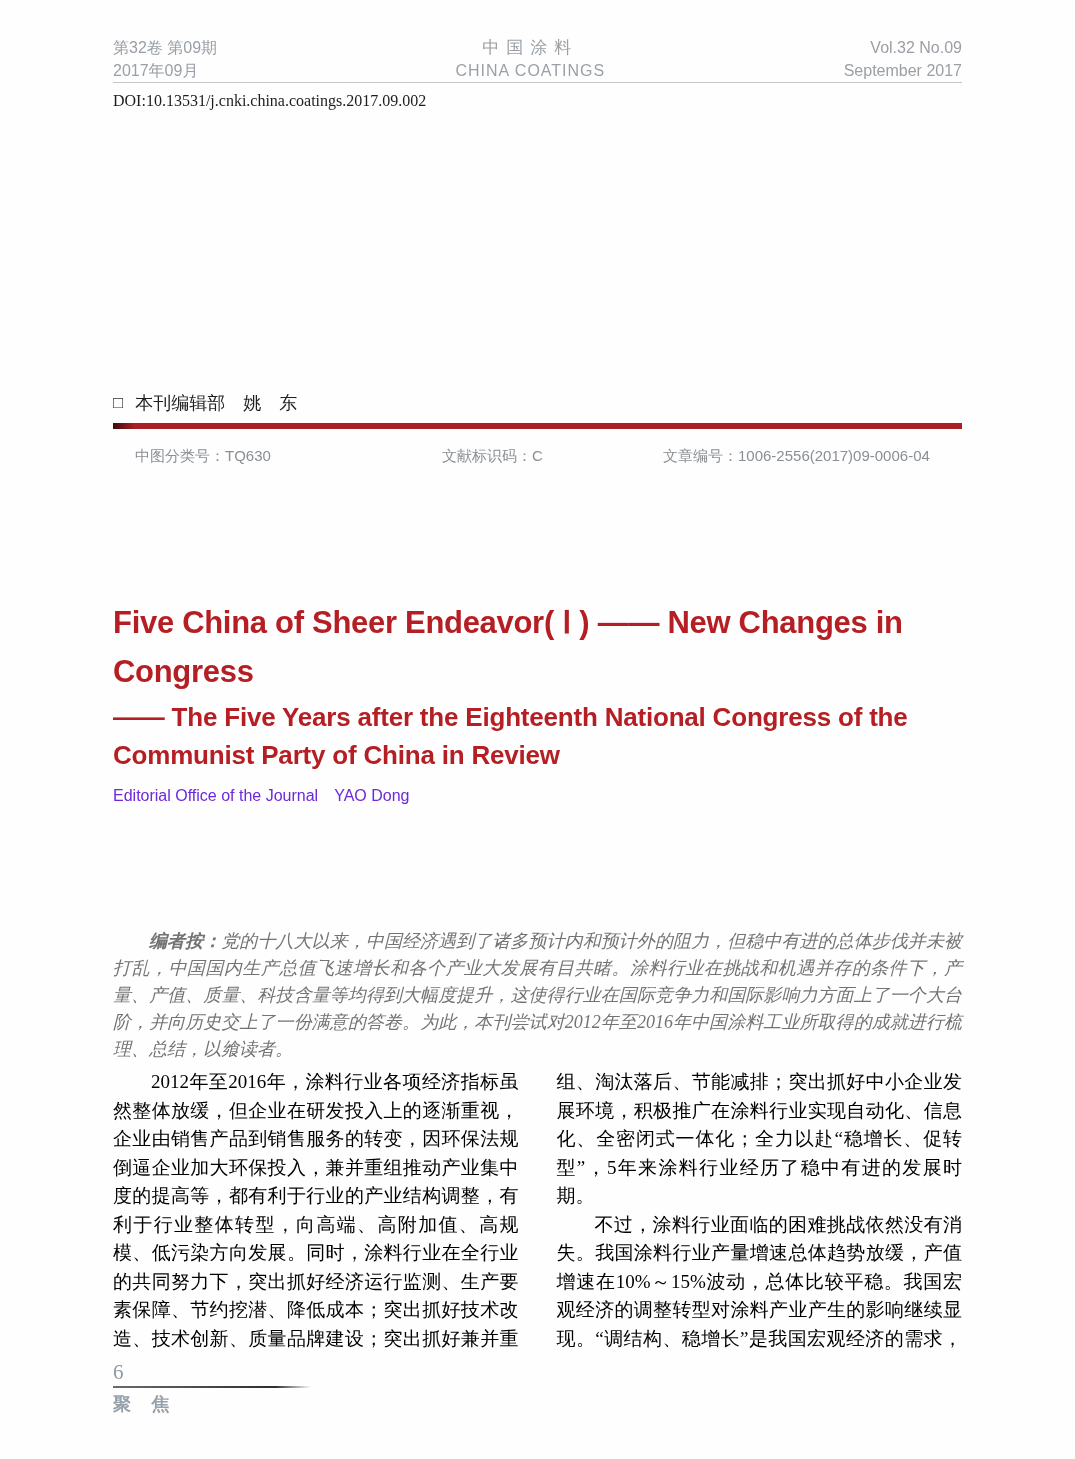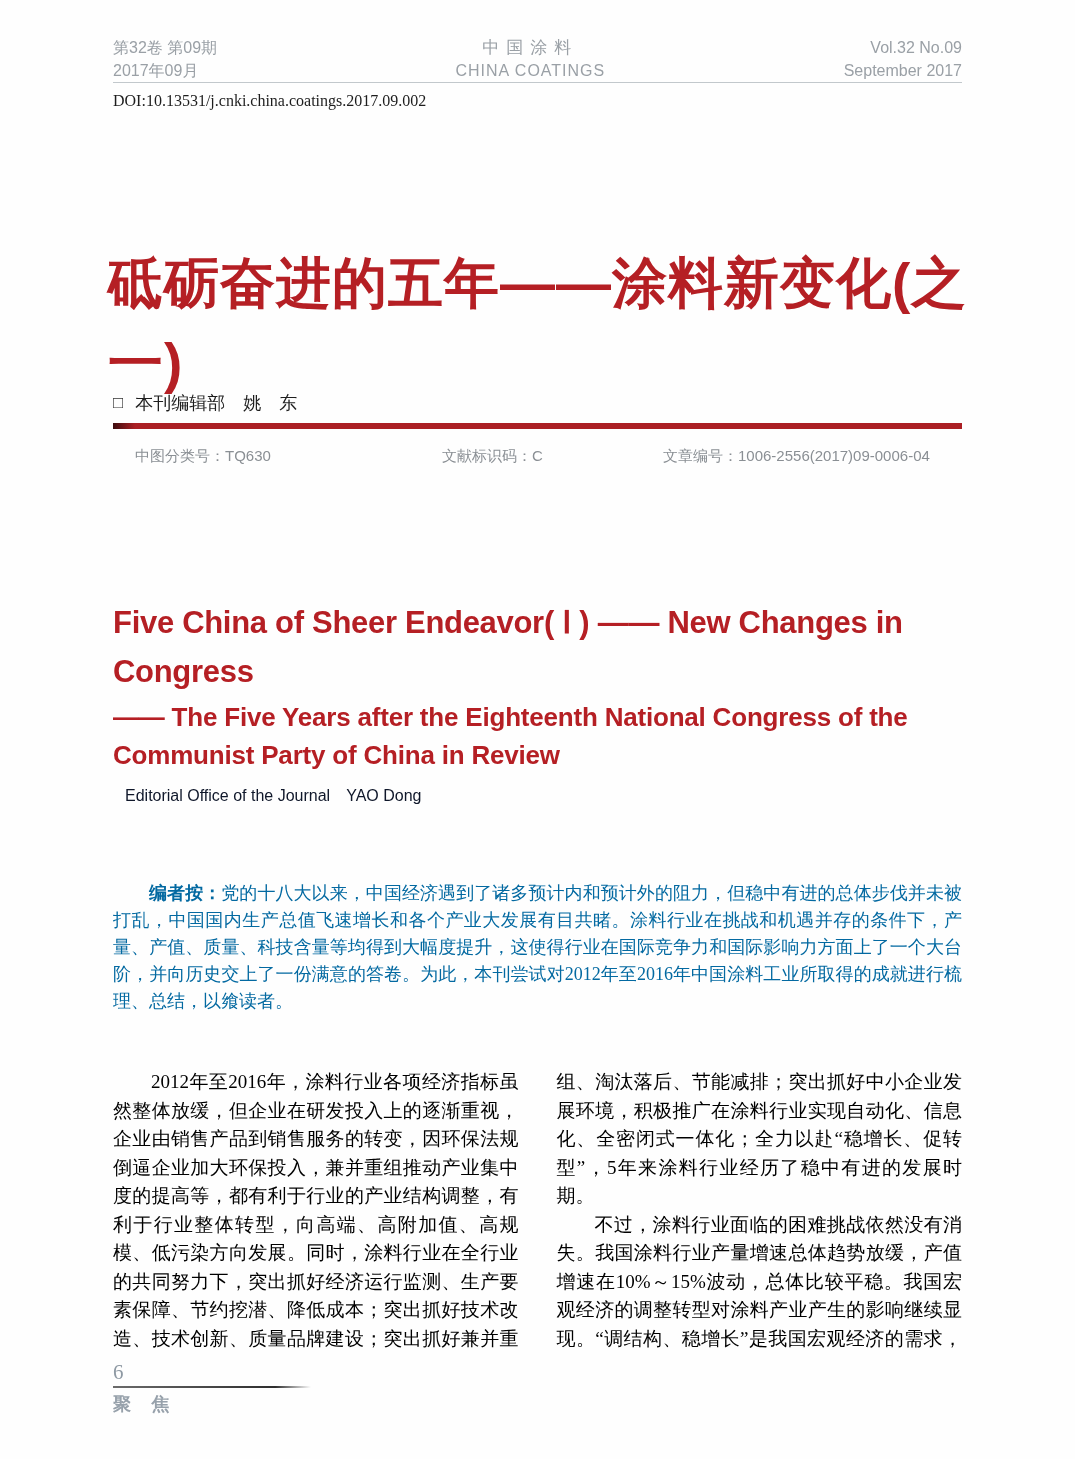--- a/index.html
+++ b/index.html
@@ -54,27 +54,27 @@
     color:#b51f24;font-weight:bold;font-size:31px;line-height:49px;
     letter-spacing:-0.3px;
   }
   .etitle-2{
     position:absolute;top:698px;left:113px;width:849px;
     color:#b51f24;font-weight:bold;font-size:26px;line-height:38px;
     letter-spacing:-0.2px;
   }
   .ebyline{
     position:absolute;top:786px;left:113px;width:849px;
-    color:#0f172a;font-size:16px;margin-left:12px;
+    color:#6d28d9;font-size:16px;
   }
   
   .note{
-    position:absolute;top:880px;left:113px;width:849px;
-    color:#0369a1;font-size:18px;line-height:27px;
-    font-family:"Liberation Serif",serif;
+    position:absolute;top:928px;left:113px;width:849px;
+    color:#737373;font-size:18px;line-height:27px;
+    font-family:"Liberation Serif",serif;font-style:italic;
     text-align:justify;text-indent:2em;
   }
   .note b{font-weight:bold;}
   
   .columns{
     position:absolute;top:1068px;left:113px;width:849px;height:285px;
     column-count:2;column-gap:38px;column-fill:auto;overflow:hidden;
     font-family:Liberation Serif, serif;font-size:19px;line-height:28.5px;
     color:#000000;text-align:justify;
   }
@@ -114,21 +114,20 @@
       <div class="en">CHINA COATINGS</div>
     </div>
     <div class="hr">
       <div>Vol.32  No.09</div>
       <div>September  2017</div>
     </div>
   </div>
   <div class="doi">DOI:10.13531/j.cnki.china.coatings.2017.09.002</div>
 
   <div class="main-title">
-    <div>砥砺奋进的五年——涂料新变化(之一)</div>
   </div>
 
   <div class="byline">
     <span class="sq">□</span>
     <span>本刊编辑部　姚　东</span>
   </div>
 
   <div class="red-rule"></div>
 
   <div class="meta">

